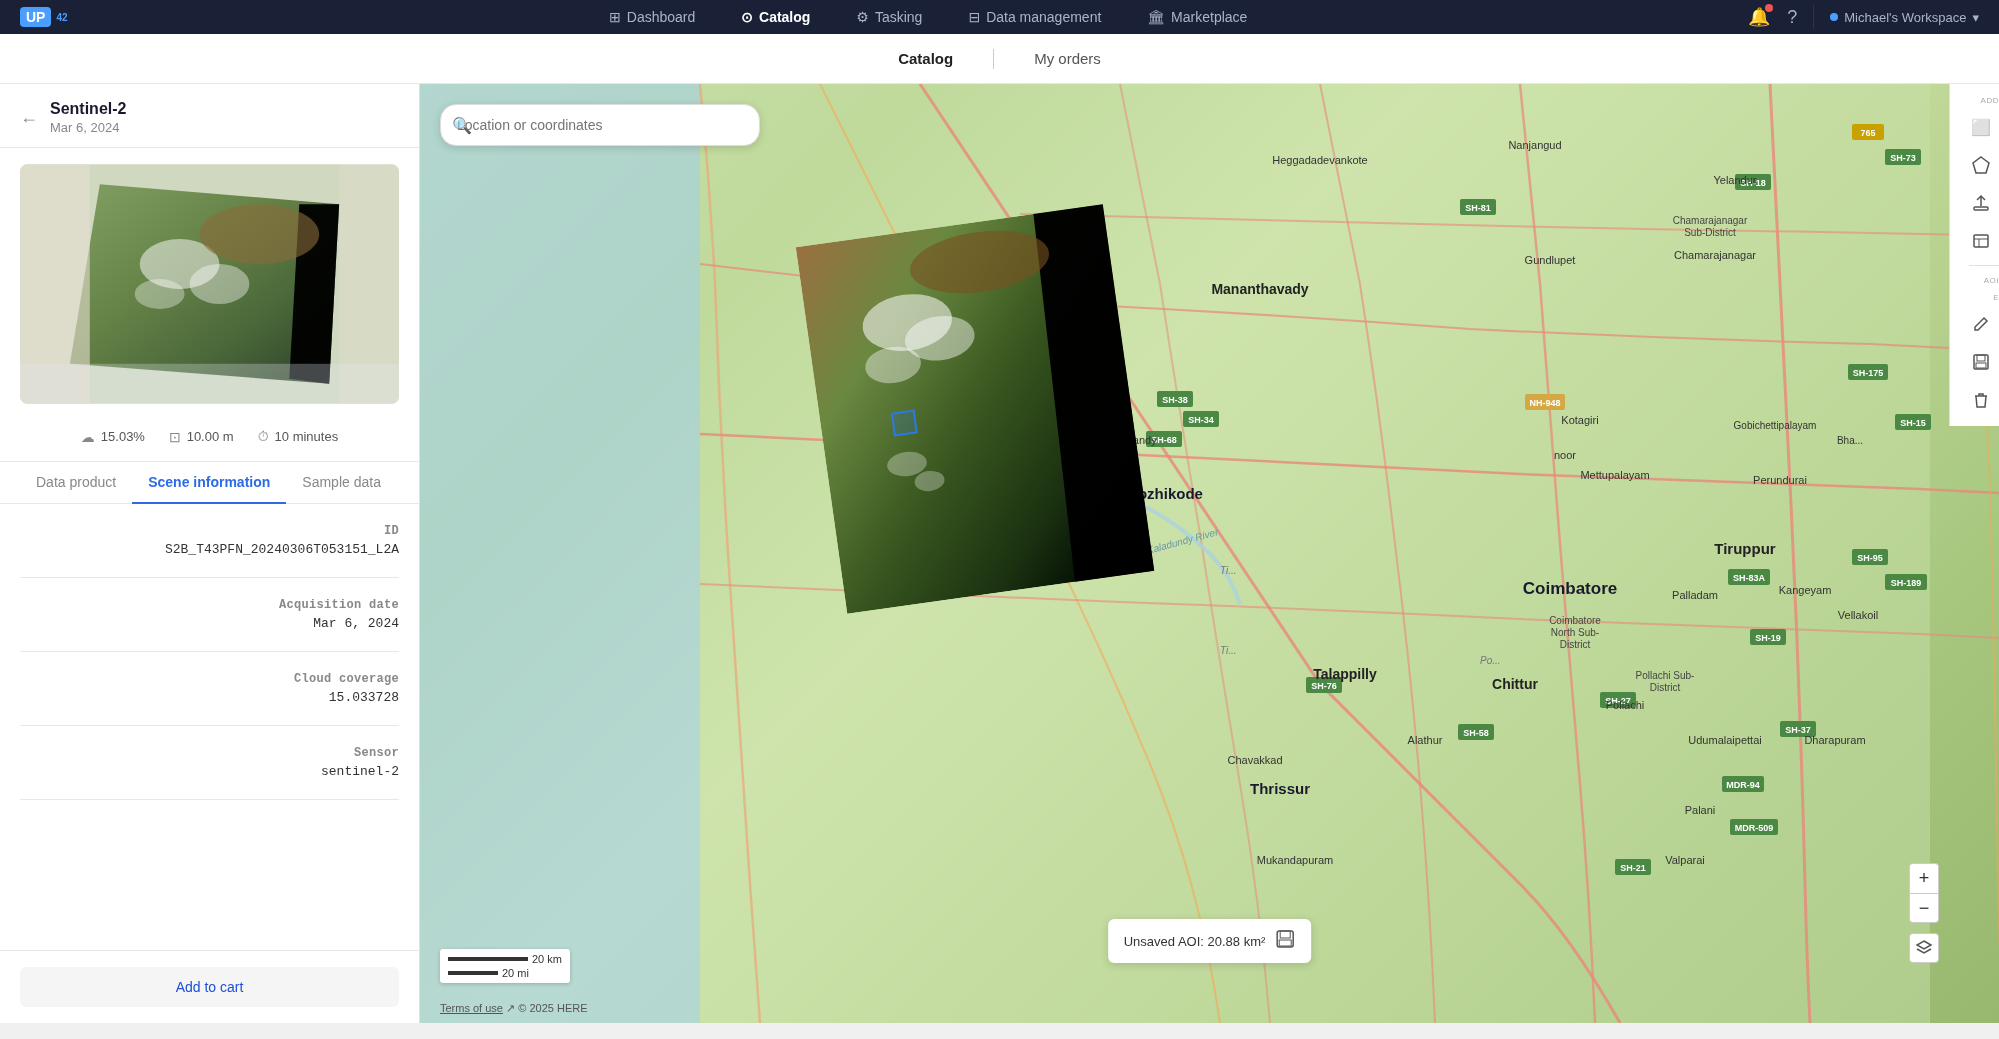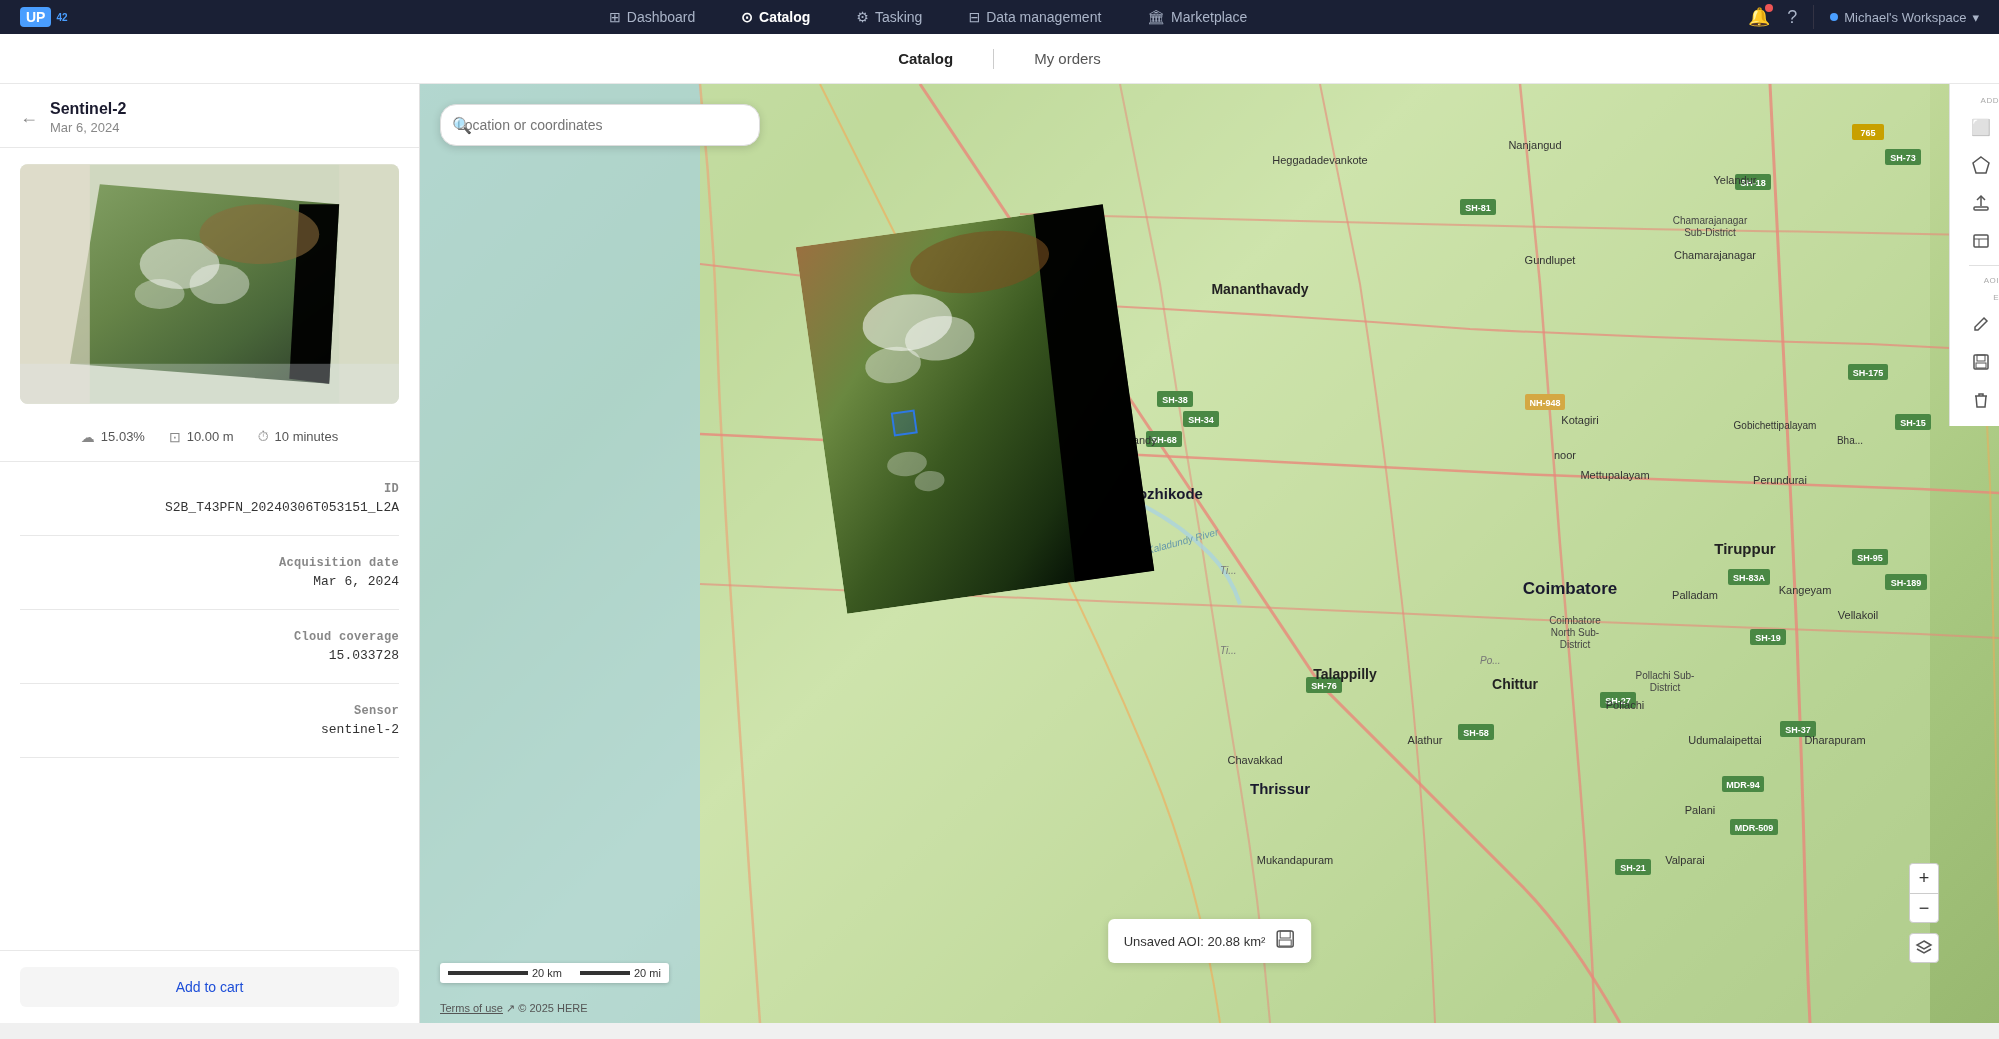--- a/index.html
+++ b/index.html
@@ -527,20 +527,31 @@
       <div class="stat-item">
         <span class="stat-icon">⊡</span>
         <span>10.00 m</span>
       </div>
       <div class="stat-item">
         <span class="stat-icon">⏱</span>
         <span>10 minutes</span>
       </div>
     </div>
 
+    <div class="panel-tabs">
+      <div class="panel-tab">
+        <span>Data product</span>
+      </div>
+      <div class="panel-tab active">
+        <span>Scene information</span>
+      </div>
+      <div class="panel-tab">
+        <span>Sample data</span>
+      </div>
+    </div>
 
     <div class="scene-content">
       <div class="scene-field">
         <div class="scene-field-label mono">ID</div>
         <div class="scene-field-value mono">S2B_T43PFN_20240306T053151_L2A</div>
       </div>
       <hr class="scene-divider">
       <div class="scene-field">
         <div class="scene-field-label mono">Acquisition date</div>
         <div class="scene-field-value mono">Mar 6, 2024</div>
@@ -802,21 +813,21 @@
           <svg width="20" height="20" viewBox="0 0 20 20">
             <rect x="2" y="2" width="16" height="16" rx="2" fill="none" stroke="#555" stroke-width="1.5"></rect>
             <rect x="5" y="2" width="10" height="7" fill="none" stroke="#555" stroke-width="1"></rect>
             <rect x="4" y="11" width="12" height="6" fill="none" stroke="#555" stroke-width="1"></rect>
           </svg>
         </button>
       </div>
 
       <div class="scale-bar">
         <div style="background:white;padding:4px 8px;border-radius:3px;box-shadow:0 1px 4px rgba(0,0,0,0.2)">
-          <div style="display:flex;flex-direction:row;gap:18px">
+          <div style="display:flex;flex-direction:column;gap:2px">
             <div style="display:flex;align-items:center;gap:4px">
               <div style="width:80px;height:4px;background:#333;border:1px solid #333"></div>
               <span style="font-size:11px;color:#333">20 km</span>
             </div>
             <div style="display:flex;align-items:center;gap:4px">
               <div style="width:50px;height:4px;background:#333;border:1px solid #333"></div>
               <span style="font-size:11px;color:#333">20 mi</span>
             </div>
           </div>
         </div>

